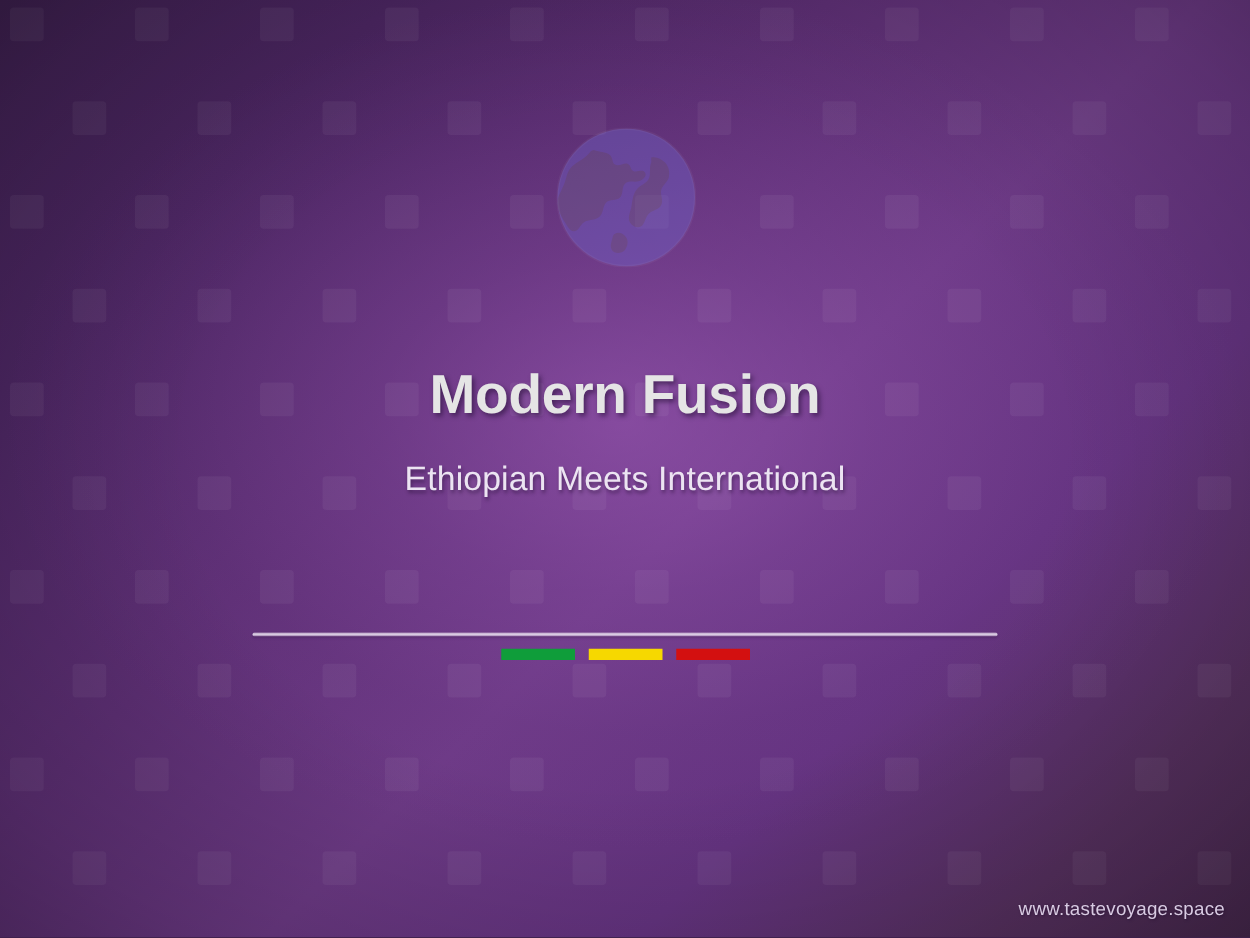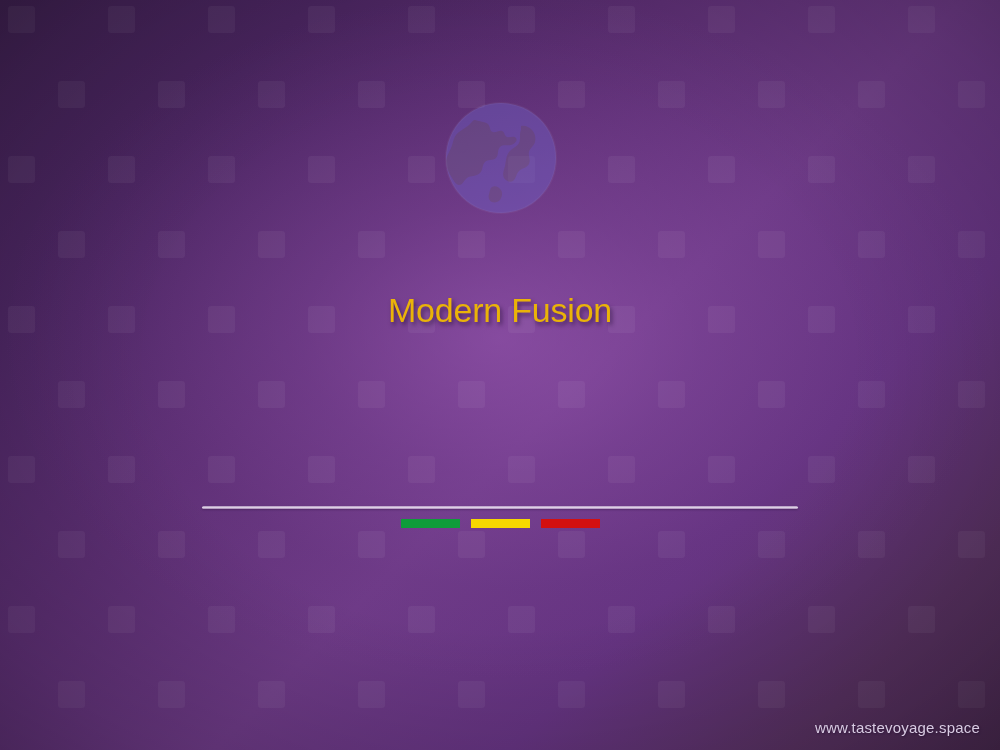--- a/index.html
+++ b/index.html
@@ -83,23 +83,23 @@
   
   .content {
     position: absolute;
     left: 0;
     right: 0;
     top: 290px;
     text-align: center;
   }
   .title {
     margin: 0;
-    color: #eab308;
-    font-size: 34px;
-    font-weight: normal;
+    color: #e5e5e5;
+    font-size: 44px;
+    font-weight: bold;
     line-height: 1.18;
     letter-spacing: -0.2px;
     text-shadow: 2px 3px 4px rgba(30, 10, 45, 0.55);
   }
   .title-line { display: block; }
 
   .subtitle {
     margin: 26px 0 0 0;
     color: #ece4f2;
     font-size: 27px;
@@ -268,20 +268,21 @@
         <path d="M18 38c3 0 5 3 5 6 0 4-3 6-6 7-3 0-6-2-6-5 0-4 4-8 7-8z"></path>
       </g>
       <circle cx="56" cy="56" r="55" fill="none" stroke="rgba(255,255,255,0.10)" stroke-width="2"></circle>
     </svg>
   </div>
 
   <div class="content">
     <h1 class="title">
       <span class="title-line">Modern Fusion</span>
     </h1>
+    <p class="subtitle">Ethiopian Meets International</p>
   </div>
 
   <div class="divider"></div>
 
   <div class="flag-bars">
     <span class="flag-bar" id="bar-0" style="background: rgb(15, 157, 58);"></span>
     <span class="flag-bar" id="bar-1" style="background: rgb(246, 216, 0);"></span>
     <span class="flag-bar" id="bar-2" style="background: rgb(211, 16, 16);"></span>
   </div>
 

